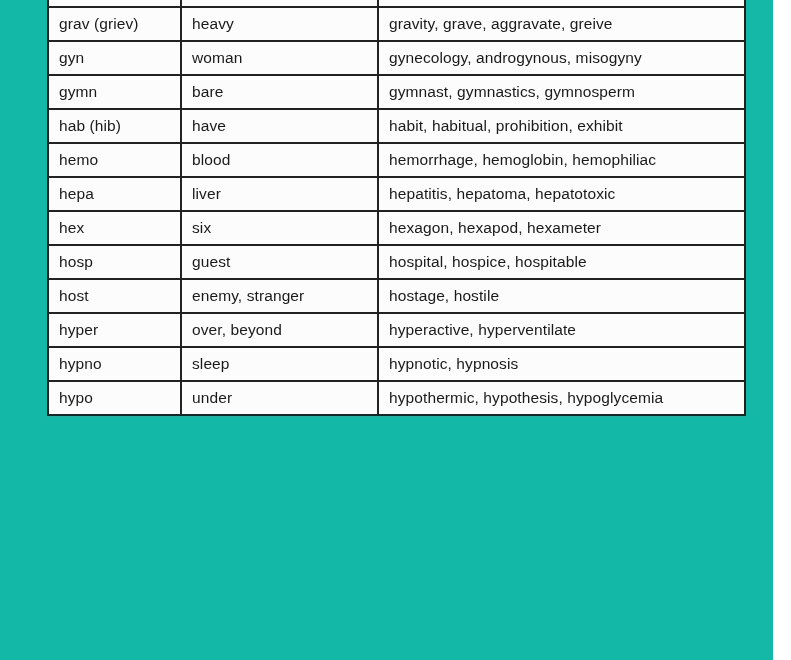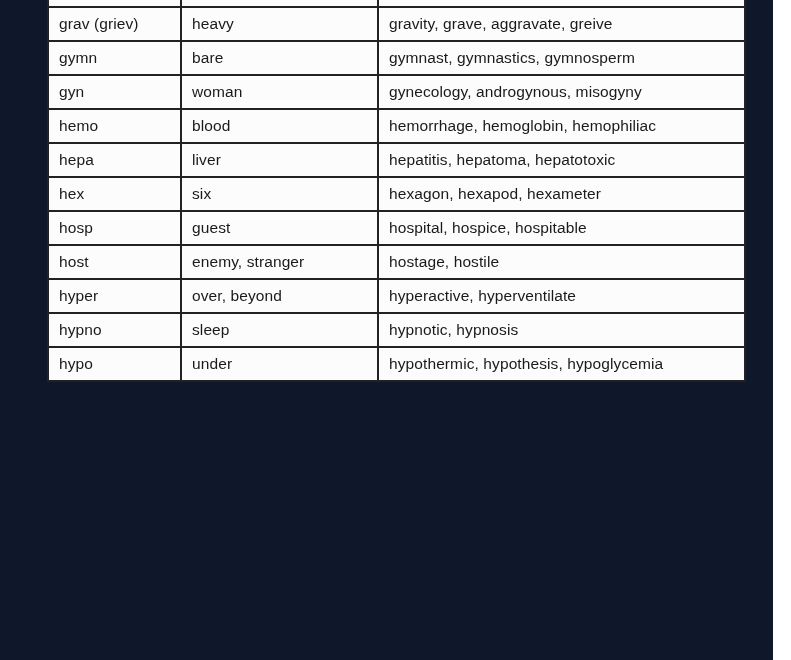--- a/index.html
+++ b/index.html
@@ -12,21 +12,21 @@
     height: 660px;
     overflow: hidden;
     font-family: "Liberation Sans", sans-serif;
     color: #1a1a1a;
   }
 
   #page {
     position: relative;
     width: 773px;
     height: 660px;
-    background: #0f172a;
+    background: #14b8a6;
   }
 
   
   #roots-table-wrap {
     position: absolute;
     left: 47px;
     top: -26px;
     width: 697px;
   }
 
@@ -73,28 +73,33 @@
             <td></td>
             <td></td>
             <td></td>
           </tr>
           <tr>
             <td>grav (griev)</td>
             <td>heavy</td>
             <td>gravity, grave, aggravate, greive</td>
           </tr>
           <tr>
+            <td>gyn</td>
+            <td>woman</td>
+            <td>gynecology, androgynous, misogyny</td>
+          </tr>
+          <tr>
             <td>gymn</td>
             <td>bare</td>
             <td>gymnast, gymnastics, gymnosperm</td>
           </tr>
           <tr>
-            <td>gyn</td>
-            <td>woman</td>
-            <td>gynecology, androgynous, misogyny</td>
+            <td>hab (hib)</td>
+            <td>have</td>
+            <td>habit, habitual, prohibition, exhibit</td>
           </tr>
           <tr>
             <td>hemo</td>
             <td>blood</td>
             <td>hemorrhage, hemoglobin, hemophiliac</td>
           </tr>
           <tr>
             <td>hepa</td>
             <td>liver</td>
             <td>hepatitis, hepatoma, hepatotoxic</td>

